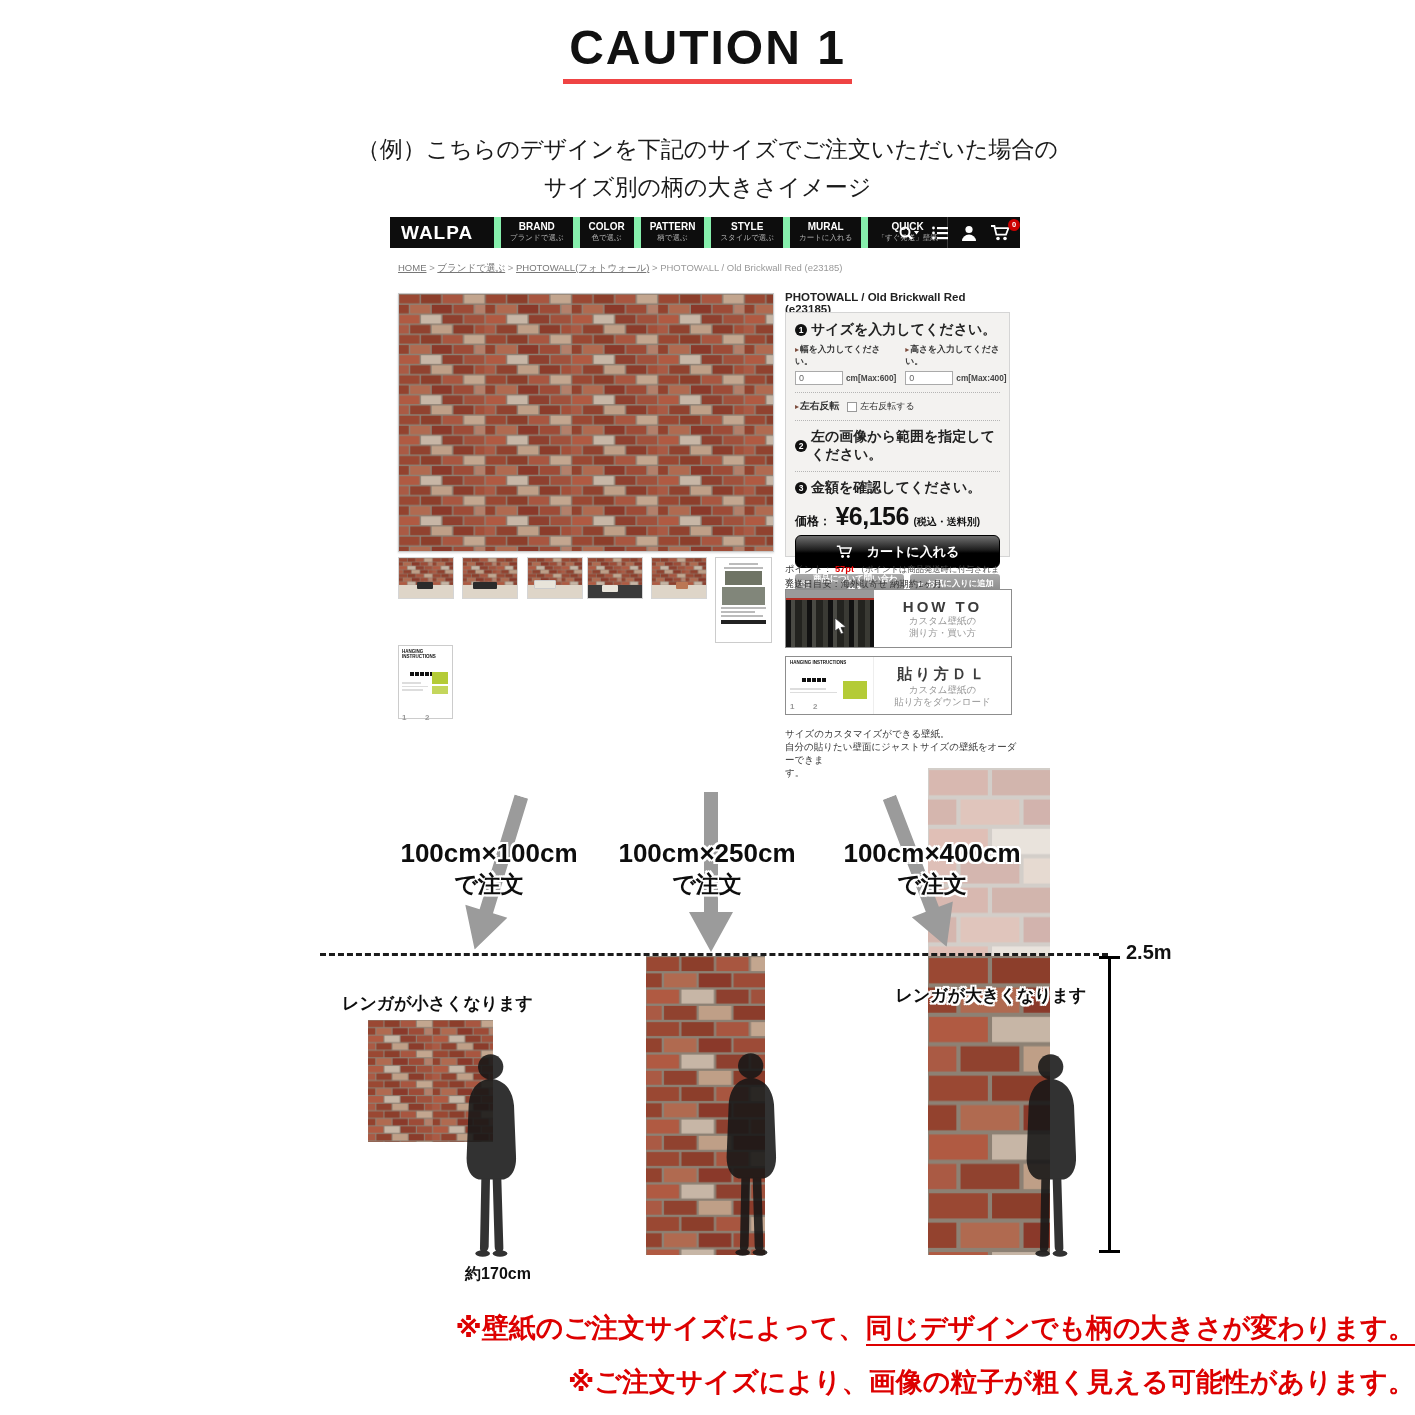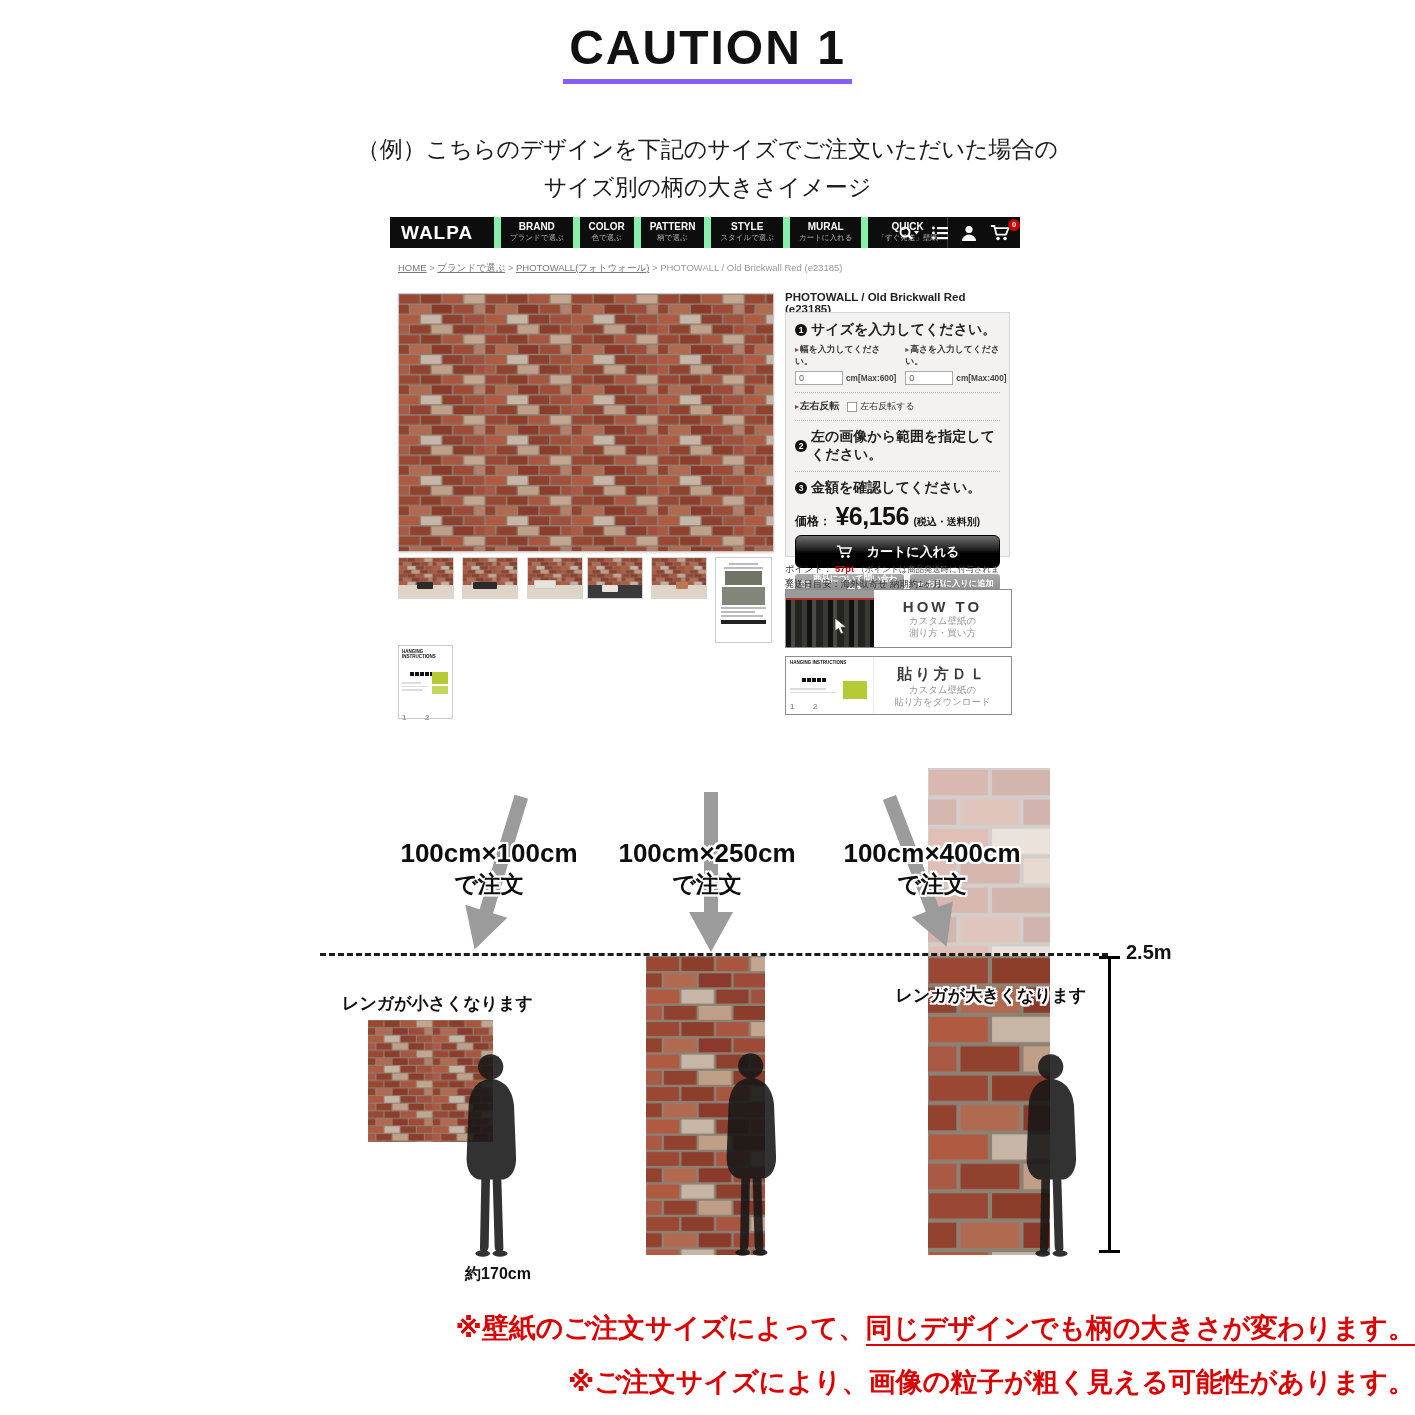--- a/index.html
+++ b/index.html
@@ -2,21 +2,21 @@
 <html><head>
 <meta charset="utf-8">
 <style>
   html,body{margin:0;padding:0;background:#fff;}
   #page{position:relative;width:1415px;height:1415px;background:#fff;overflow:hidden;
         font-family:"Liberation Sans","DejaVu Sans",sans-serif;color:#111;}
   .abs{position:absolute;}
   
   .main-title{top:20px;left:0;width:100%;text-align:center;}
   .main-title span{display:inline-block;font-size:48px;font-weight:700;letter-spacing:2px;
-        border-bottom:5px solid #8b5cf6;padding:0 6px 4px 6px;}
+        border-bottom:5px solid #ef4444;padding:0 6px 4px 6px;}
   .subtitle{top:130px;left:0;width:100%;text-align:center;font-size:23px;line-height:38px;color:#1a1a1a;}
   
   .site{left:390px;top:215px;width:630px;height:548px;background:#fff;font-family:"Liberation Sans","DejaVu Sans",sans-serif;}
   .site-header{position:absolute;left:0;top:2px;width:630px;height:31px;background:#0d0d0d;}
   .logo{position:absolute;left:11px;top:0;height:31px;line-height:31px;color:#fff;font-size:19px;font-weight:700;letter-spacing:1px;}
   .nav{position:absolute;left:104px;top:0;height:31px;display:flex;}
   .nav-item{padding:3px 9px 0 9px;border-left:7px solid #86efac;text-align:center;cursor:pointer;}
   .nav-item:last-child{border-right:1px solid #3c3c3c;}
   .nav-en{display:block;font-size:10px;font-weight:700;color:#fff;line-height:13px;}
   .nav-jp{display:block;font-size:7.5px;color:#b5b5b5;line-height:9px;}
@@ -431,20 +431,25 @@
           <span class="hang-num" style="margin-top:6px">2</span>
         </div>
       </div>
       <div class="ib-txt">
         <div class="ib-title">貼り方ＤＬ</div>
         <div class="ib-sub">カスタム壁紙の</div>
         <div class="ib-sub">貼り方をダウンロード</div>
       </div>
     </div>
 
+    <div class="desc">
+      <div>サイズのカスタマイズができる壁紙。</div>
+      <div>自分の貼りたい壁面にジャストサイズの壁紙をオーダーできま</div>
+      <div>す。</div>
+    </div>
   </div>
 
   <div class="abs faded-brick">
     <svg class="brickfill" xmlns="http://www.w3.org/2000/svg">
         <rect width="100%" height="100%" fill="url(#pat-large)"></rect>
       </svg>
   </div>
 
   <div class="abs arrow" style="left:476px;top:793px;transform:rotate(17deg)">
     <svg width="44" height="160" xmlns="http://www.w3.org/2000/svg" xmlns:xlink="http://www.w3.org/1999/xlink">

